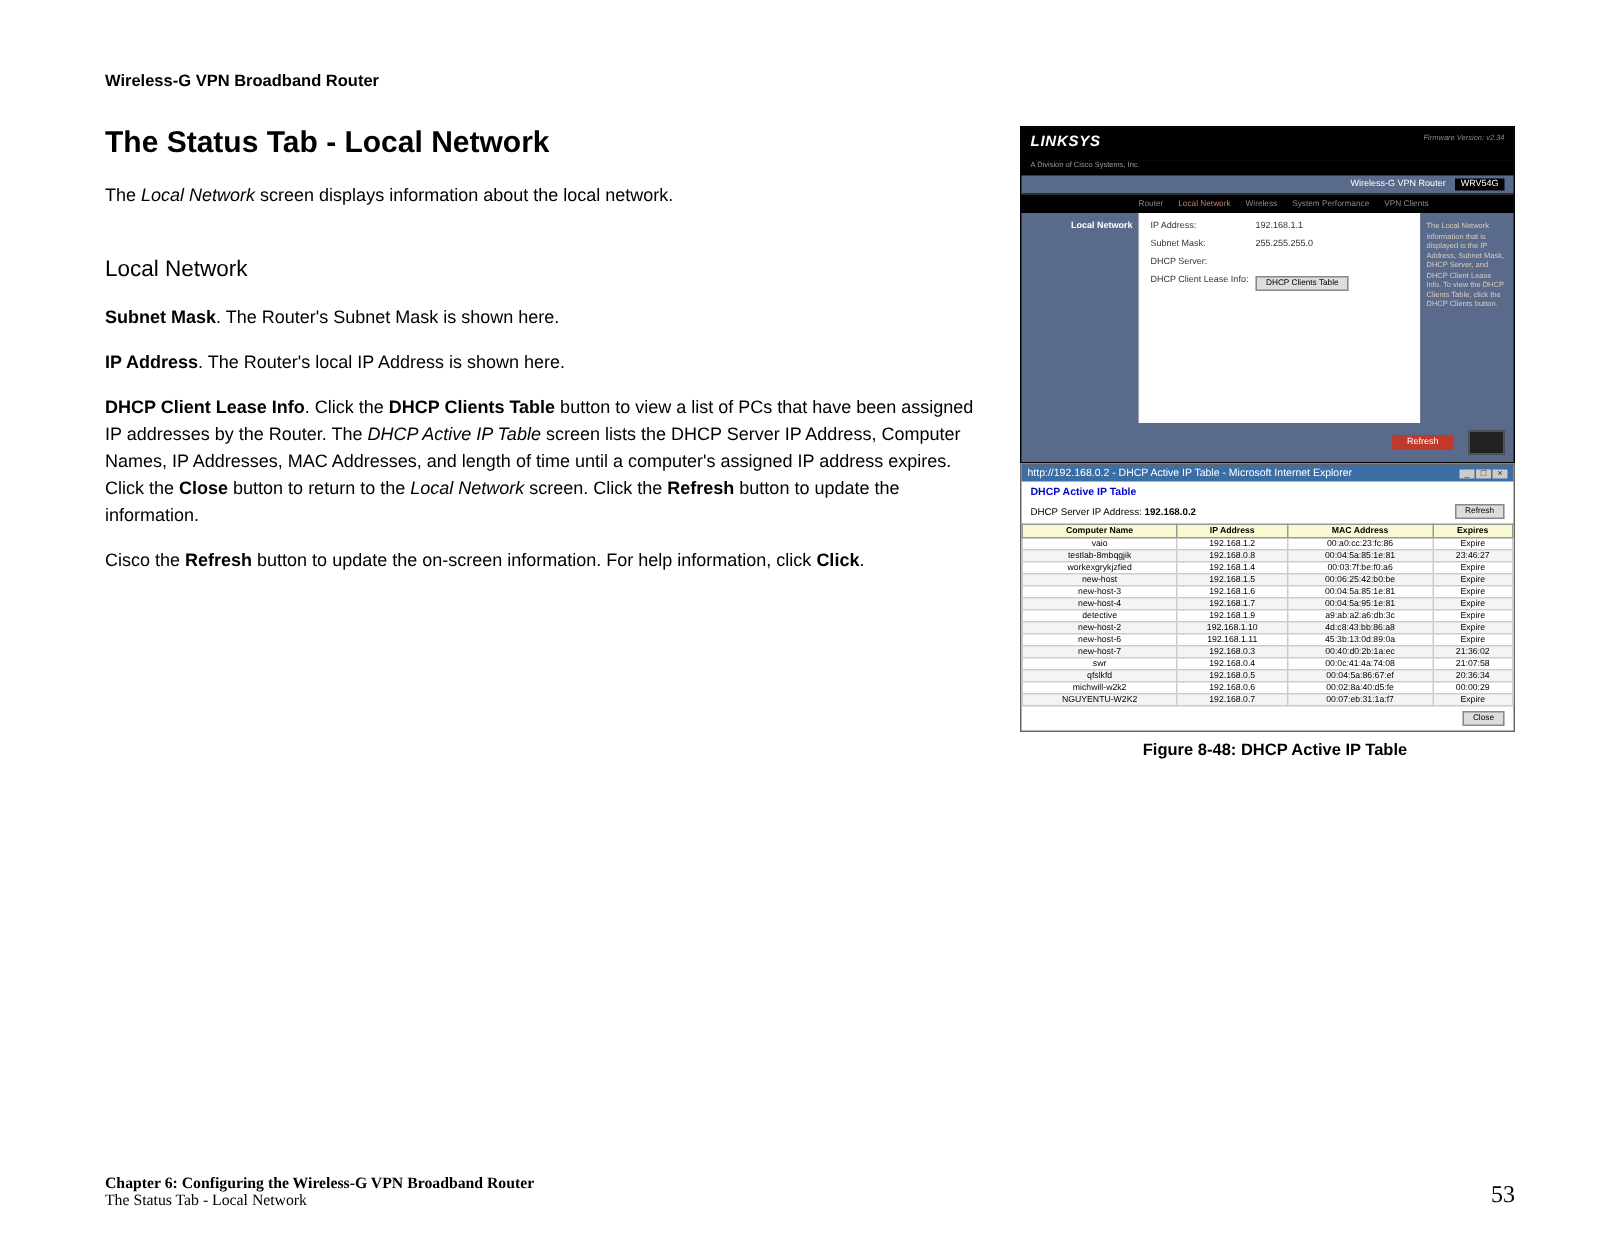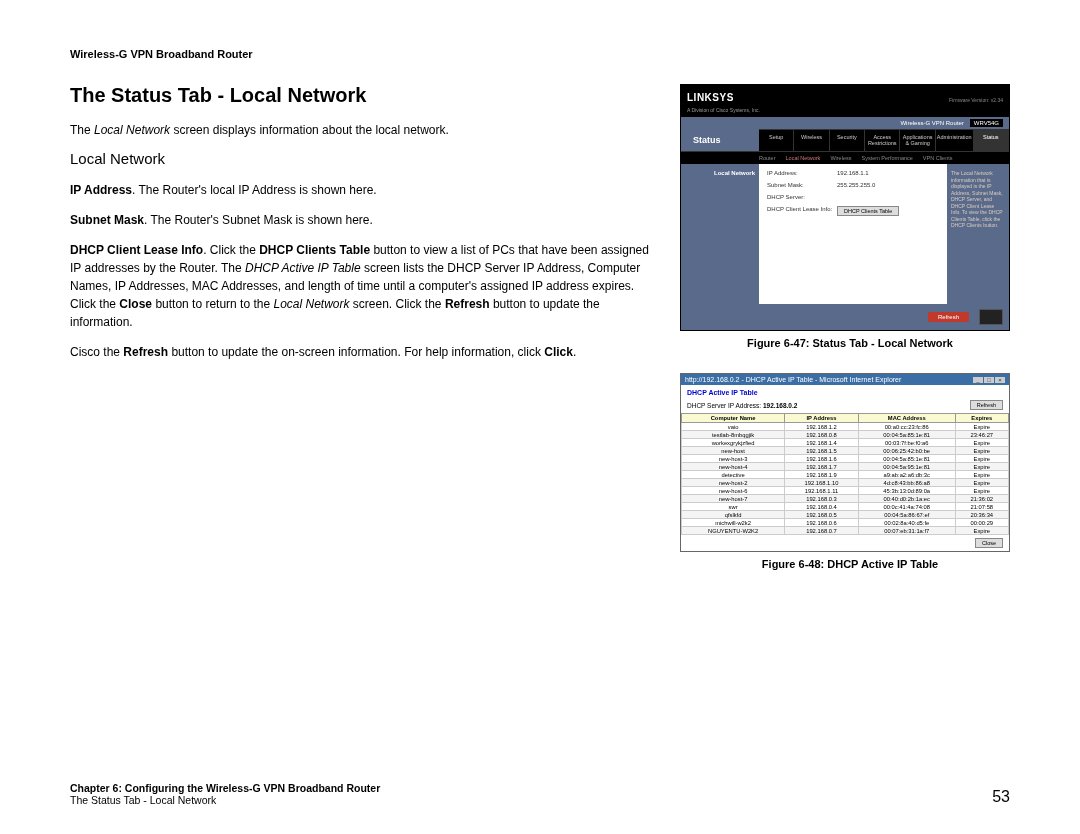--- a/index.html
+++ b/index.html
@@ -32,21 +32,21 @@
   }
   .main-title {
     font-size: 20px;
     font-weight: bold;
     margin-bottom: 14px;
     font-family: Arial, Helvetica, sans-serif;
   }
   .intro {
     font-size: 12px;
     line-height: 1.5;
-    margin-bottom: 11px;
+    margin-bottom: 32px;
   }
   .sub-title {
     font-size: 15px;
     font-weight: normal;
     margin-bottom: 14px;
   }
   .para {
     font-size: 12px;
     line-height: 1.5;
     margin-bottom: 12px;
@@ -67,22 +67,23 @@
     border: 1px solid #000;
     font-size: 7px;
     color: #fff;
     background: #1a1a2e;
   }
   .r-top {
     background: #000;
     padding: 4px 6px;
     display: flex;
     justify-content: space-between;
-    align-items: flex-end;
+    align-items: flex-start;
     height: 22px;
+    font-style: italic;
   }
   .linksys-logo {
     font-weight: bold;
     font-size: 10px;
     letter-spacing: 0.5px;
   }
   .r-sub {
     background: #000;
     font-size: 5px;
     padding: 0 6px 4px 6px;
@@ -254,20 +255,21 @@
   
   .page-footer {
     position: absolute;
     bottom: 28px;
     left: 70px;
     right: 70px;
     display: flex;
     justify-content: space-between;
     align-items: flex-end;
     font-size: 10.5px;
+    font-family: Liberation Serif, serif;
   }
   .foot-left .chap { font-weight: bold; }
   .foot-left .sect { font-weight: normal; }
   .foot-right { font-size: 16px; }
 </style>
 </head>
 <body>
 
 <div class="page">
   <div class="header-label">Wireless-G VPN Broadband Router</div>
@@ -277,24 +279,24 @@
     <div class="left-col">
       <h1 class="main-title">The Status Tab - Local Network</h1>
 
       <p class="intro">
         <span>The </span><span class="i">Local Network</span><span> screen displays information about the local network.</span>
       </p>
 
       <h2 class="sub-title">Local Network</h2>
 
       <p class="para">
-        <span class="b">IP Address</span><span>. The Router's local IP Address is shown here.</span>
+        <span class="b">Subnet Mask</span><span>. The Router's Subnet Mask is shown here.</span>
       </p>
       <p class="para">
-        <span class="b">Subnet Mask</span><span>. The Router's Subnet Mask is shown here.</span>
+        <span class="b">IP Address</span><span>. The Router's local IP Address is shown here.</span>
       </p>
       <p class="para">
         <span class="b">DHCP Client Lease Info</span><span>. Click the </span><span class="b">DHCP Clients Table</span><span> button to view a list of PCs that have been assigned IP addresses by the Router. The </span><span class="i">DHCP Active IP Table</span><span> screen lists the DHCP Server IP Address, Computer Names, IP Addresses, MAC Addresses, and length of time until a computer's assigned IP address expires. Click the </span><span class="b">Close</span><span> button to return to the </span><span class="i">Local Network</span><span> screen. Click the </span><span class="b">Refresh</span><span> button to update the information.</span>
       </p>
       <p class="para">
         <span>Cisco the </span><span class="b">Refresh</span><span> button to update the on-screen information. For help information, click </span><span class="b">Click</span><span>.</span>
       </p>
     </div>
 
     <div class="right-col">
@@ -302,32 +304,20 @@
       <div class="router-shot">
         <div class="r-top">
           <span class="linksys-logo">LINKSYS</span>
           <span style="font-size:5px;color:#888">Firmware Version: v2.34</span>
         </div>
         <div class="r-sub">A Division of Cisco Systems, Inc.</div>
         <div style="background:#5a6a8a;display:flex;justify-content:flex-end;align-items:center;padding:2px 6px;font-size:6px">
             <span style="margin-right:6px">Wireless-G VPN Router</span>
             <span style="background:#000;padding:1px 4px">WRV54G</span>
           </div>
-        <div class="r-bar">
-          <div class="r-bar-left">Status</div>
-          <div class="r-tabs" id="rtabs">
-              <div class="r-tab">Setup</div>
-              <div class="r-tab">Wireless</div>
-              <div class="r-tab">Security</div>
-              <div class="r-tab">Access Restrictions</div>
-              <div class="r-tab">Applications &amp; Gaming</div>
-              <div class="r-tab">Administration</div>
-              <div class="r-tab active">Status</div>
-            </div>
-        </div>
         <div class="r-subtabs" id="rsubtabs">
             <span class="r-subtab">Router</span>
             <span class="r-subtab active">Local Network</span>
             <span class="r-subtab">Wireless</span>
             <span class="r-subtab">System Performance</span>
             <span class="r-subtab">VPN Clients</span>
           </div>
         <div class="r-body">
           <div class="r-body-left">Local Network</div>
           <div class="r-body-mid">
@@ -347,21 +337,20 @@
                 <span class="r-btn">DHCP Clients Table</span>
               </div>
           </div>
           <div class="r-body-right">The Local Network information that is displayed is the IP Address, Subnet Mask, DHCP Server, and DHCP Client Lease Info. To view the DHCP Clients Table, click the DHCP Clients button.</div>
         </div>
         <div class="r-footer">
           <span class="r-refresh">Refresh</span>
           <span class="cisco-ic"></span>
         </div>
       </div>
-      <div class="figcap">Figure 6-47: Status Tab - Local Network</div>
 
       <div class="dhcp-shot">
         <div class="ie-title">
           <span>http://192.168.0.2 - DHCP Active IP Table - Microsoft Internet Explorer</span>
           <span class="ie-icons"><span>_</span><span>□</span><span>×</span></span>
         </div>
         <div class="dhcp-h">DHCP Active IP Table</div>
         <div class="dhcp-srv">
           <span><span>DHCP Server IP Address:</span> <b>192.168.0.2</b></span>
           <span class="r-btn">Refresh</span>
@@ -457,21 +446,21 @@
               <tr>
                 <td>NGUYENTU-W2K2</td>
                 <td>192.168.0.7</td>
                 <td>00:07:eb:31:1a:f7</td>
                 <td>Expire</td>
               </tr>
             </tbody>
         </table>
         <div class="dhcp-close"><span class="r-btn">Close</span></div>
       </div>
-      <div class="figcap">Figure 6-48: DHCP Active IP Table</div>
+      <div class="figcap">Figure 8-48: DHCP Active IP Table</div>
 
     </div>
   </div>
 </div>
 
 <div class="page-footer">
   <div class="foot-left">
     <div class="chap">Chapter 6: Configuring the Wireless-G VPN Broadband Router</div>
     <div class="sect">The Status Tab - Local Network</div>
   </div>

